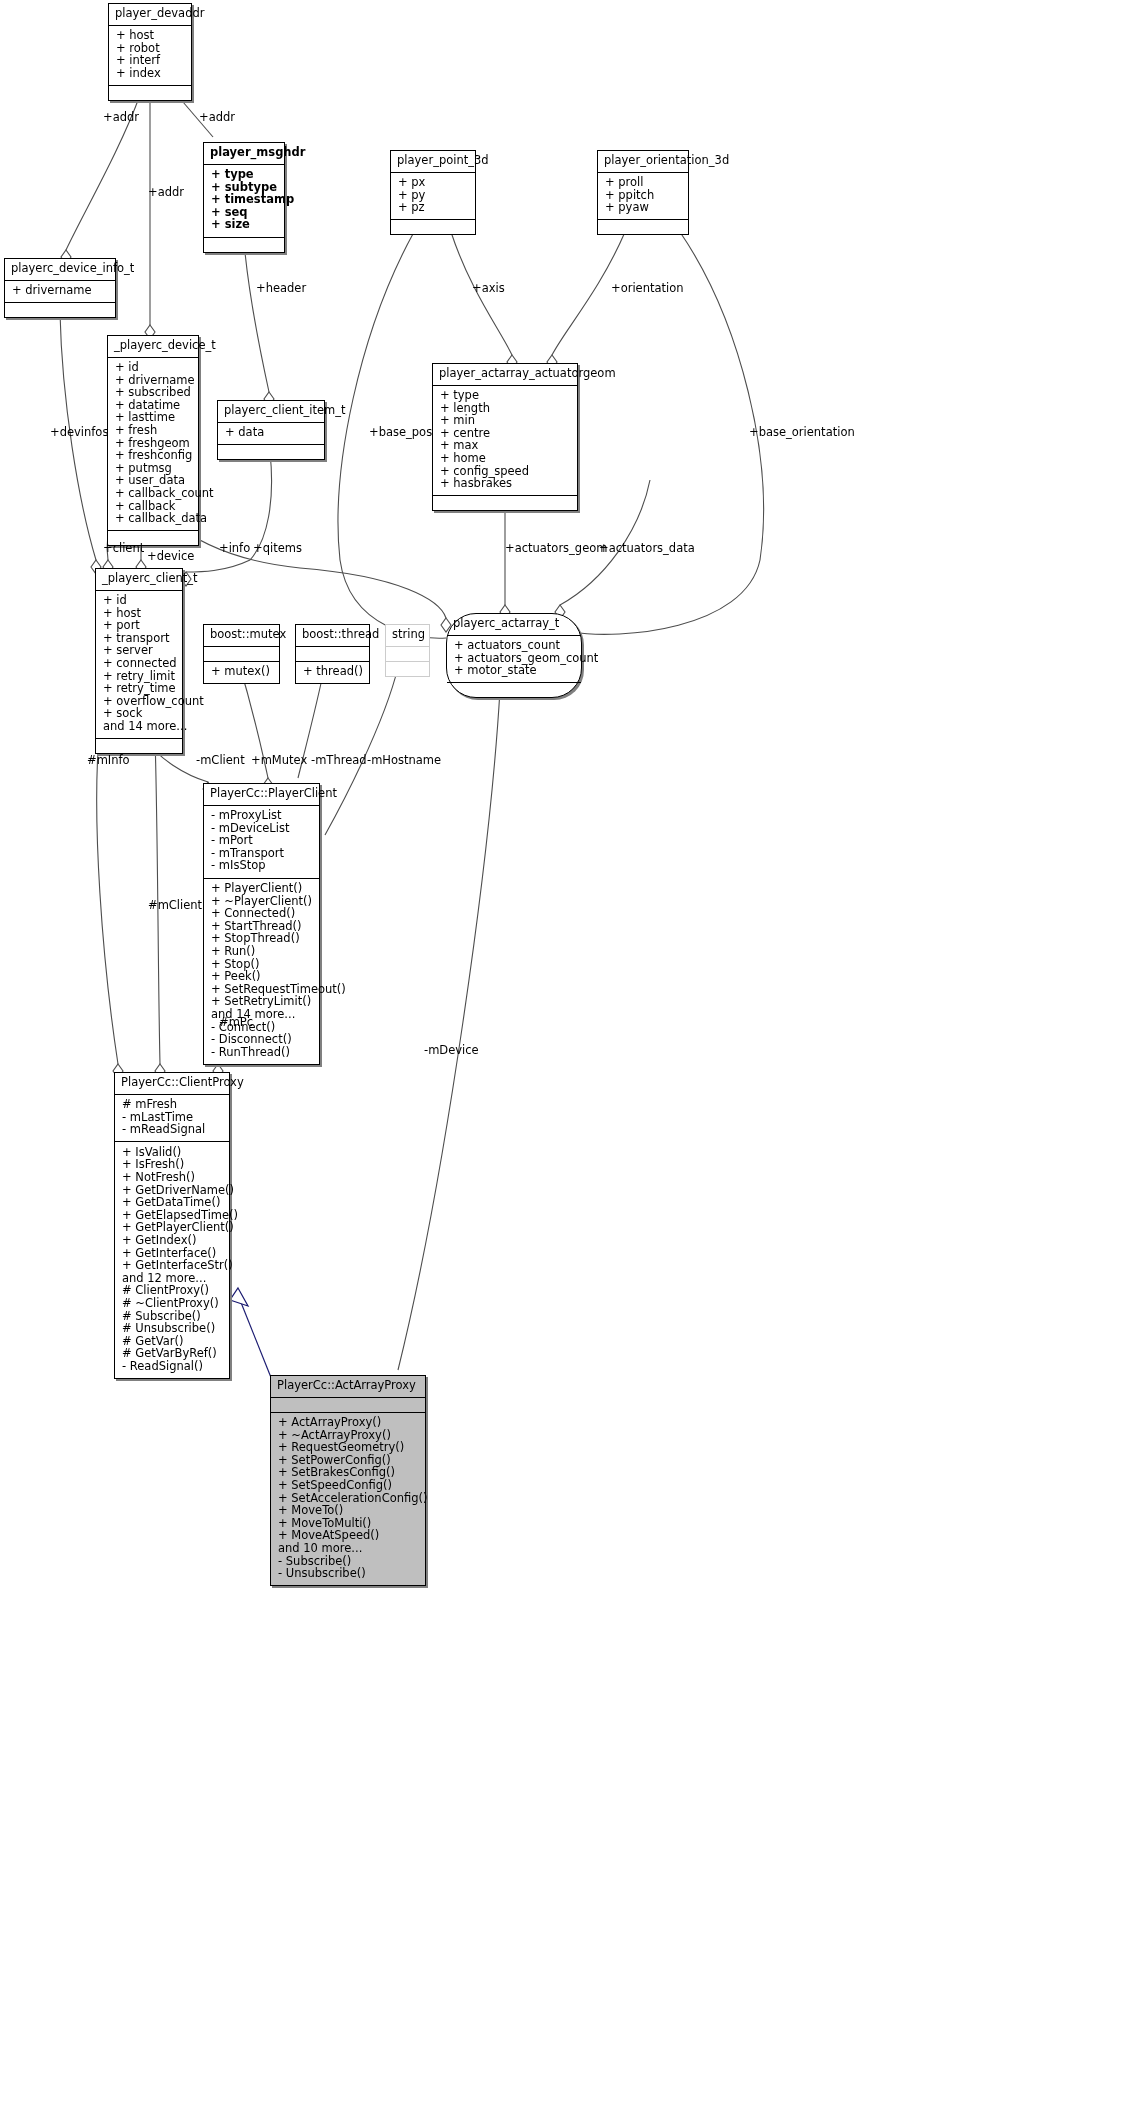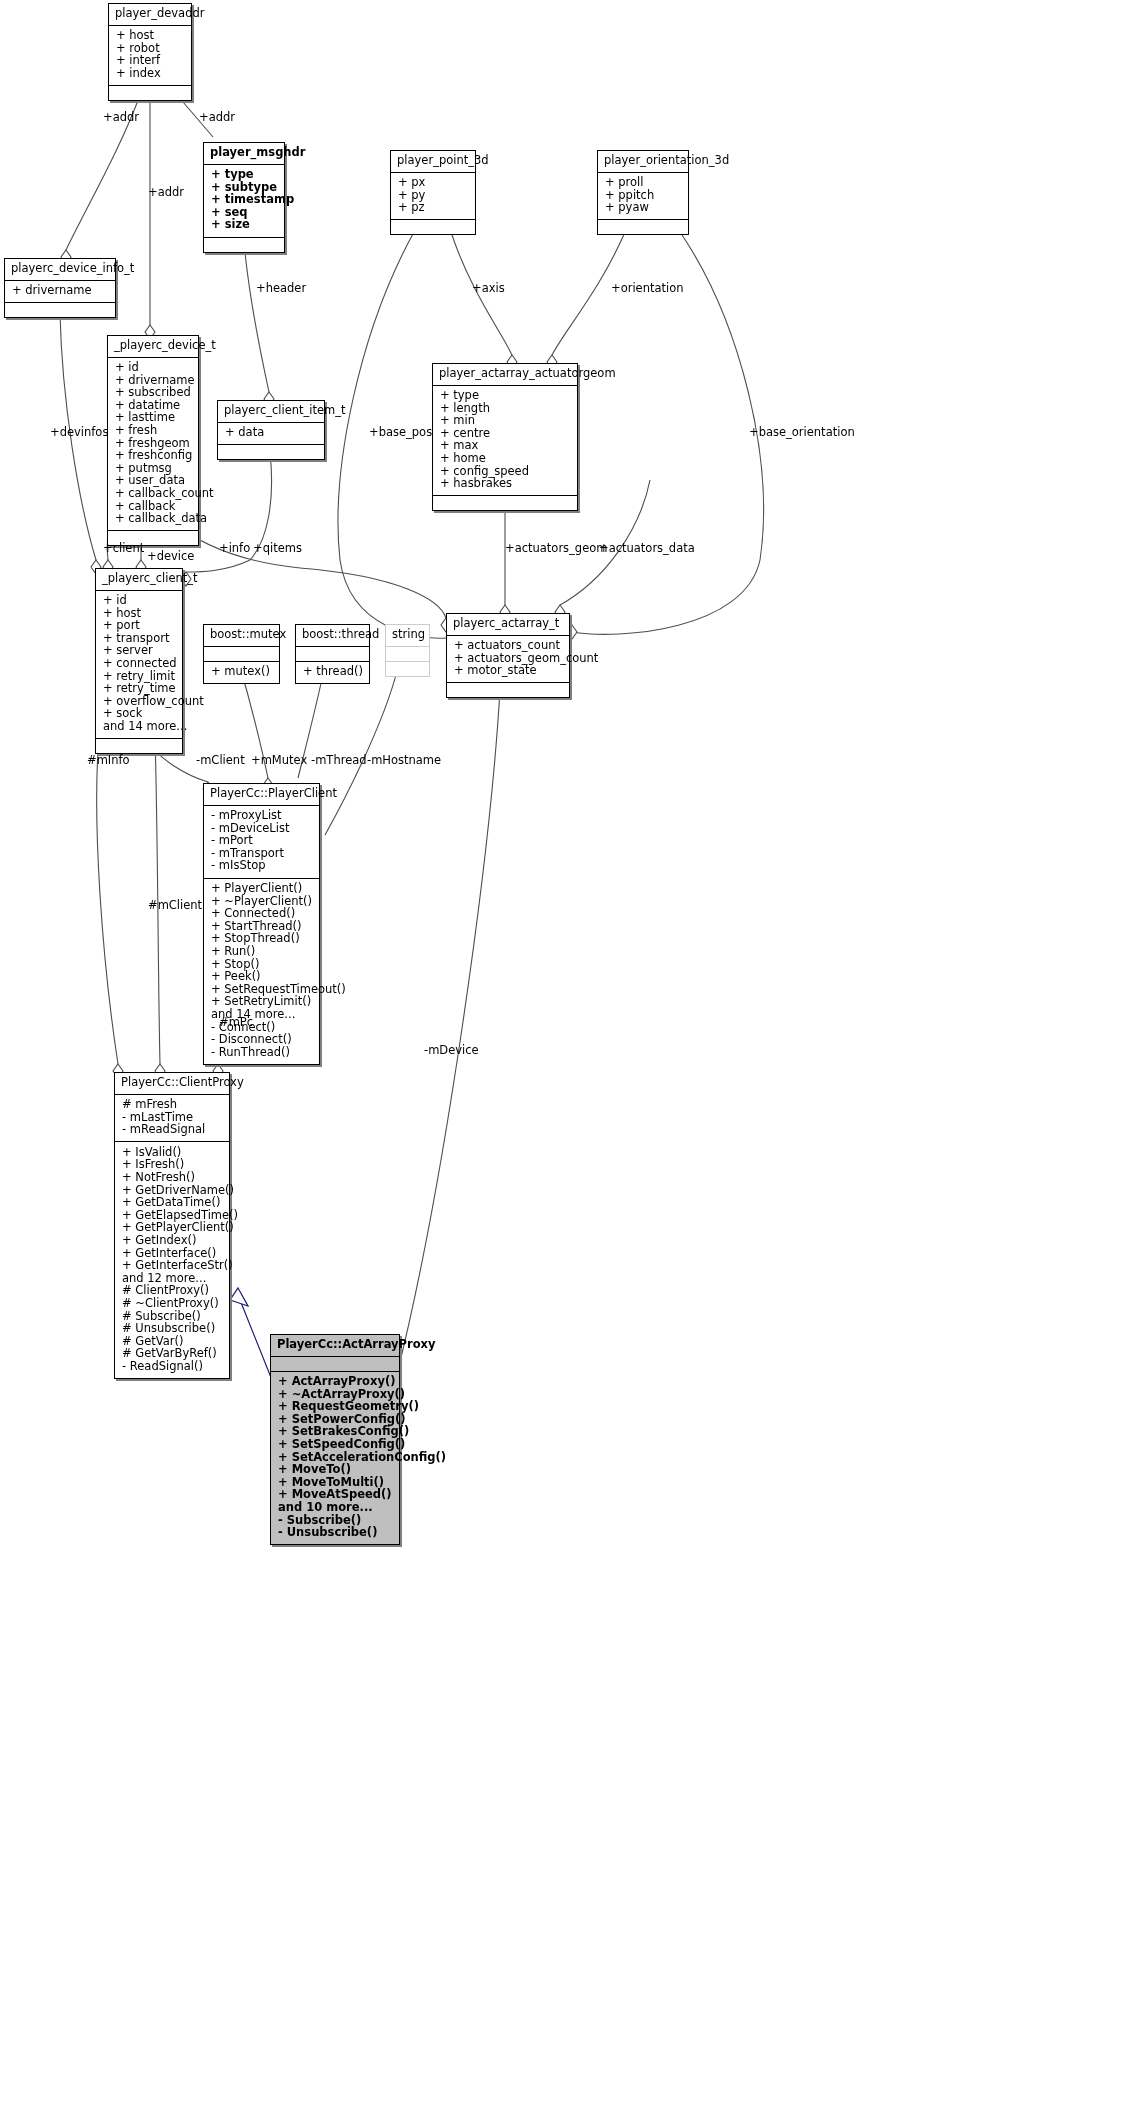--- a/index.html
+++ b/index.html
@@ -232,21 +232,21 @@
       <div class="row">+ thread()</div>
     </div>
   </div>
 
   <div class="node faint" style="left:385px;top:624px;width:45px;">
     <div class="ttl">string</div>
     <div class="sec empty"></div>
     <div class="sec empty"></div>
   </div>
 
-  <div class="node shadowed" style="left:446px;top:613px;width:124px;">
+  <div class="node shadowed" style="left:446px;top:613px;width:136px;border-radius:30px;">
     <div class="ttl">playerc_actarray_t</div>
     <div class="sec">
       <div class="row">+ actuators_count</div>
       <div class="row">+ actuators_geom_count</div>
       <div class="row">+ motor_state</div>
     </div>
     <div class="sec empty"></div>
   </div>
 
   <div class="node shadowed" style="left:203px;top:783px;width:117px;">
@@ -298,21 +298,21 @@
       <div class="row"># ClientProxy()</div>
       <div class="row"># ~ClientProxy()</div>
       <div class="row"># Subscribe()</div>
       <div class="row"># Unsubscribe()</div>
       <div class="row"># GetVar()</div>
       <div class="row"># GetVarByRef()</div>
       <div class="row">- ReadSignal()</div>
     </div>
   </div>
 
-  <div class="node grey shadowed" style="left:270px;top:1334px;width:130px;font-weight:bold;">
+  <div class="node grey shadowed" style="left:270px;top:1375px;width:156px;">
     <div class="ttl">PlayerCc::ActArrayProxy</div>
     <div class="sec empty"></div>
     <div class="sec">
       <div class="row">+ ActArrayProxy()</div>
       <div class="row">+ ~ActArrayProxy()</div>
       <div class="row">+ RequestGeometry()</div>
       <div class="row">+ SetPowerConfig()</div>
       <div class="row">+ SetBrakesConfig()</div>
       <div class="row">+ SetSpeedConfig()</div>
       <div class="row">+ SetAccelerationConfig()</div>

